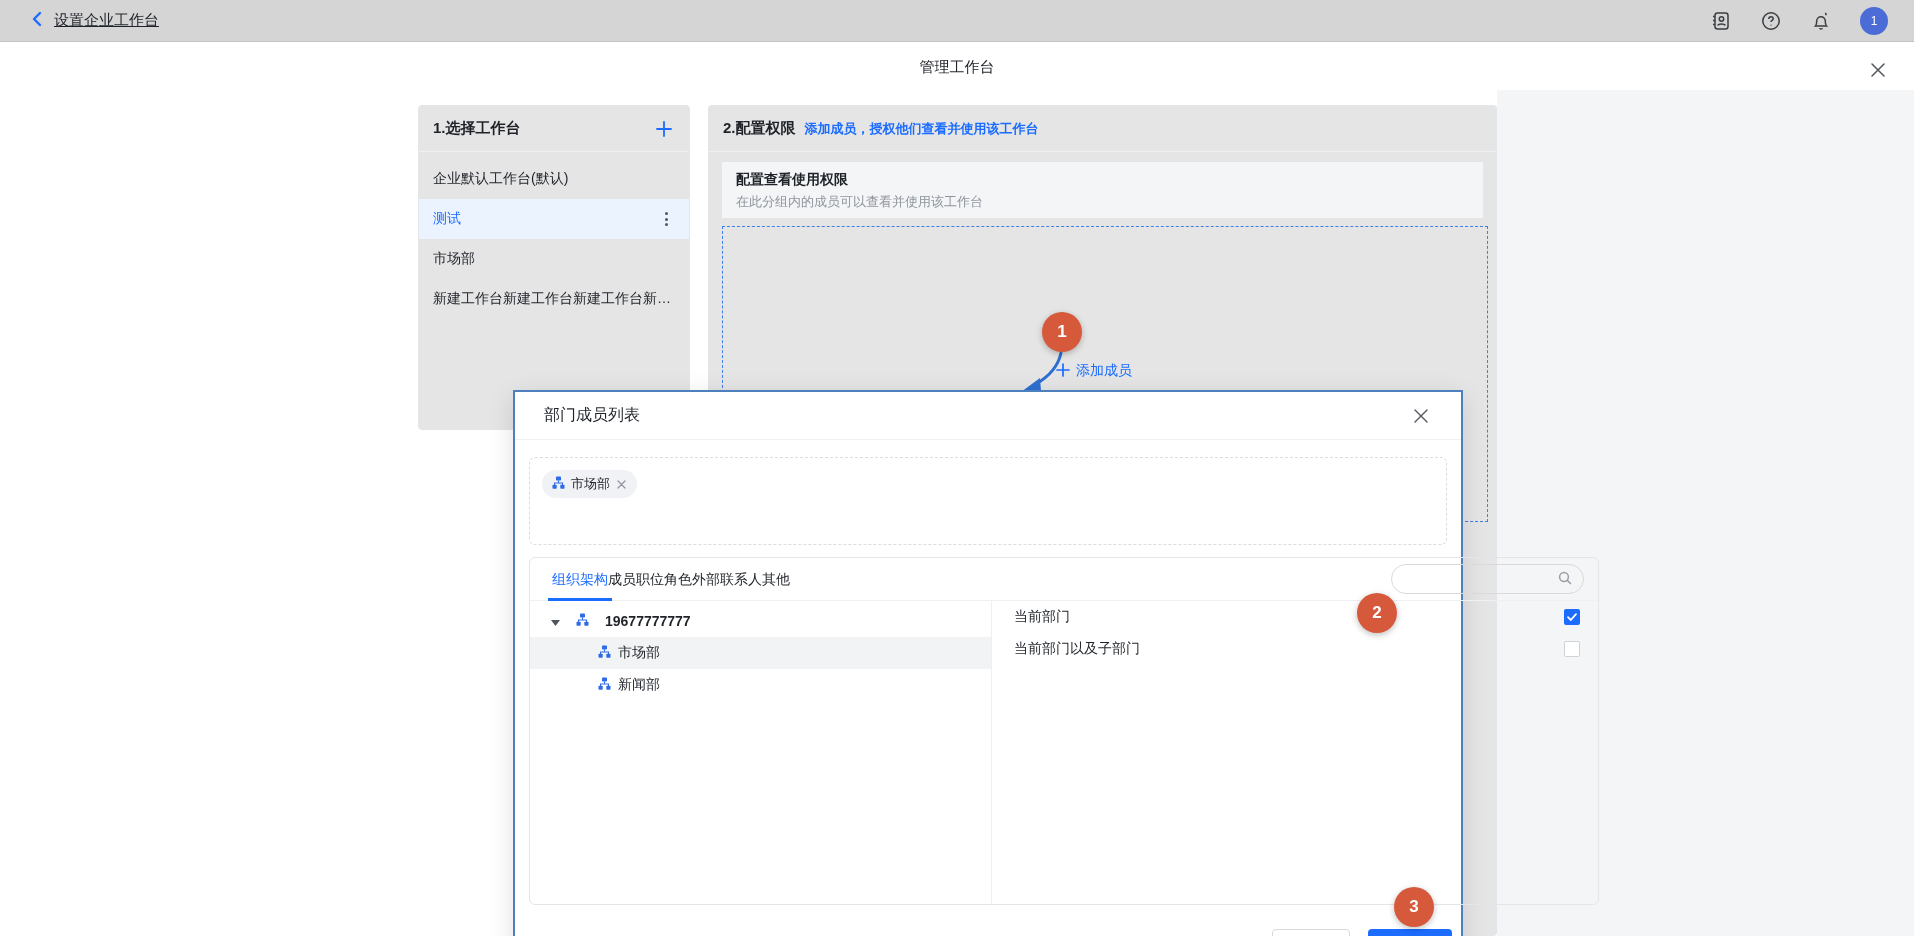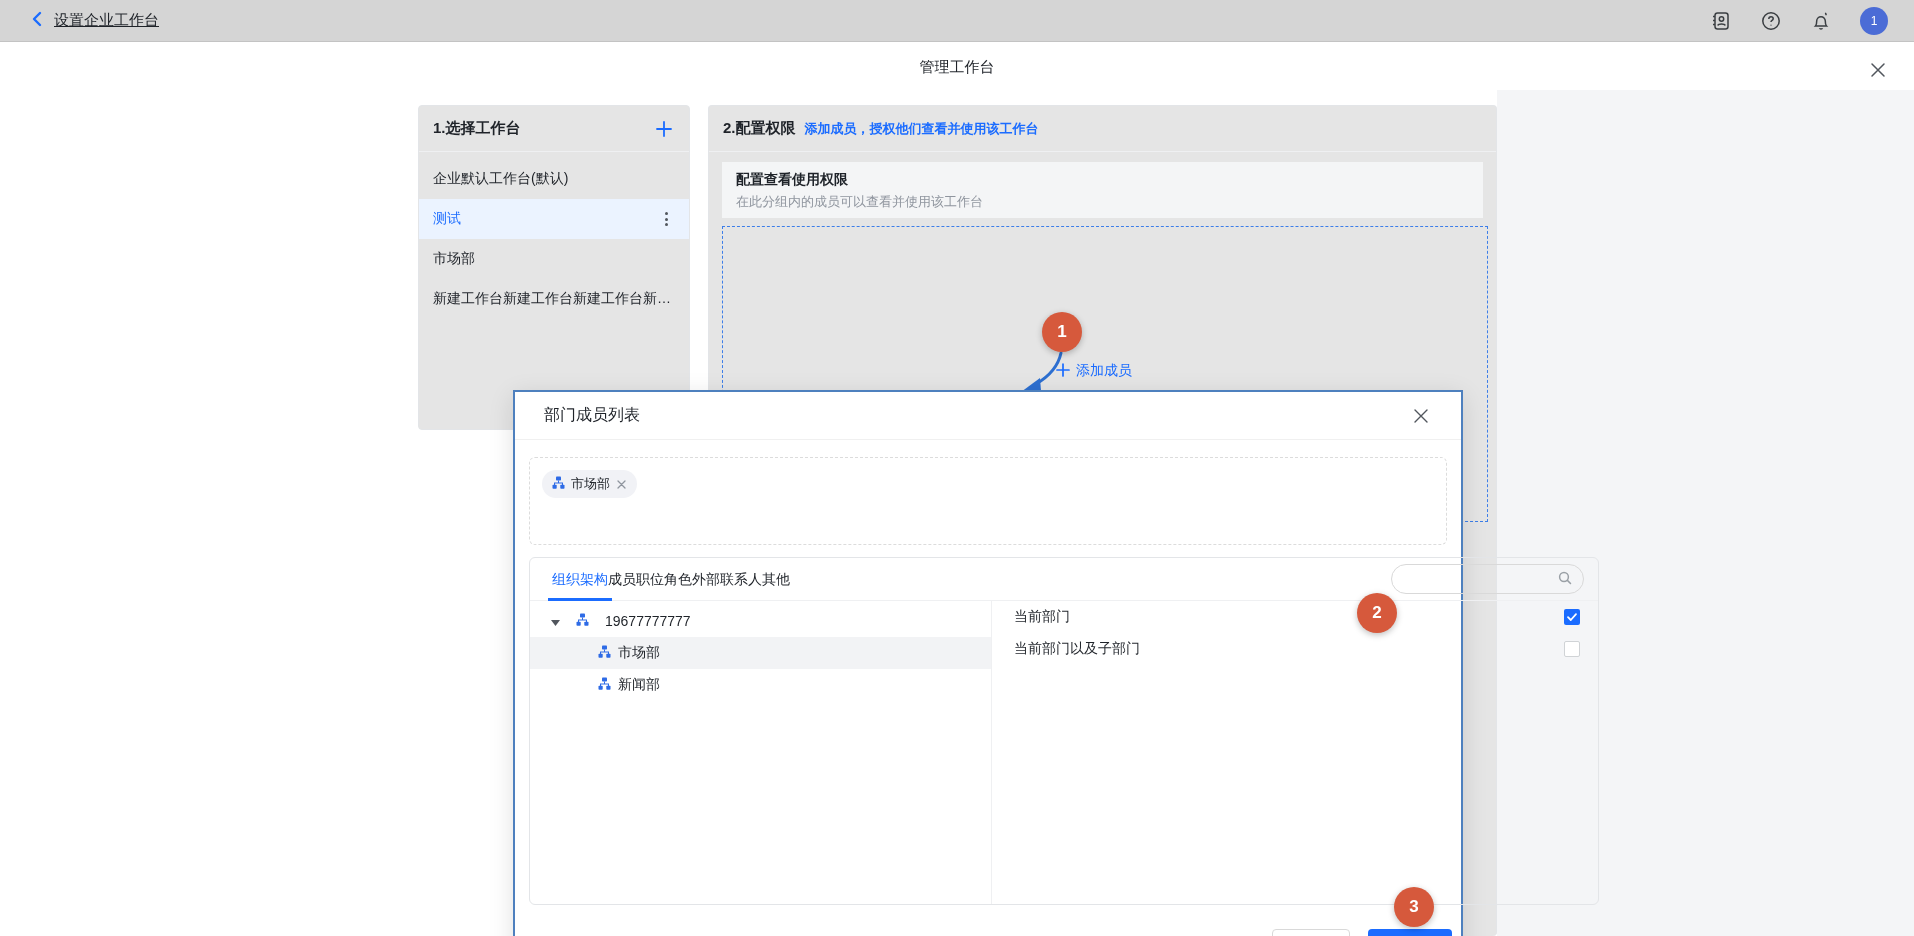--- a/index.html
+++ b/index.html
@@ -75,21 +75,21 @@
   .tab:first-child{margin-left:22px;}
   .tab.active{color:#1b6cff;}
   .tab.active::after{content:"";position:absolute;left:-4px;right:-4px;bottom:0;height:3px;background:#1b6cff;}
   .search-pill{margin-left:auto;margin-right:14px;width:193px;height:30px;border:1px solid #d9d9d9;
                border-radius:15px;display:flex;align-items:center;box-sizing:border-box;padding:0 10px;}
   .search-input{border:none;outline:none;background:transparent;flex:1;font-size:13px;min-width:0;
                 font-family:"Liberation Sans","DejaVu Sans",sans-serif;}
   .picker-body{flex:1;display:flex;min-height:0;}
   .tree-col{width:462px;border-right:1px solid #eff0f2;box-sizing:border-box;padding-top:4px;}
   .tree-row{height:32px;display:flex;align-items:center;font-size:14px;color:#1f2329;cursor:pointer;}
-  .tree-row.root{padding-left:21px;gap:16px;}
+  .tree-row.root{padding-left:21px;gap:16px;font-weight:bold;}
   .tree-row.child{padding-left:68px;gap:7px;}
   .tree-row.selected{background:#f2f3f5;}
   .opt-col{flex:1;}
   .opt-row{height:32px;display:flex;align-items:center;padding:0 18px 0 22px;font-size:14px;color:#1f2329;text-align:center;}
   .opt-row .spacer{flex:1;}
   .cbx{width:16px;height:16px;border-radius:2px;box-sizing:border-box;cursor:pointer;
        display:flex;align-items:center;justify-content:center;}
   .cbx.checked{background:#1b6cff;}
   .cbx.unchecked{background:#fff;border:1px solid #d0d3d6;}
   .modal-footer-btn{position:absolute;height:40px;border-radius:4px;box-sizing:border-box;cursor:pointer;}

